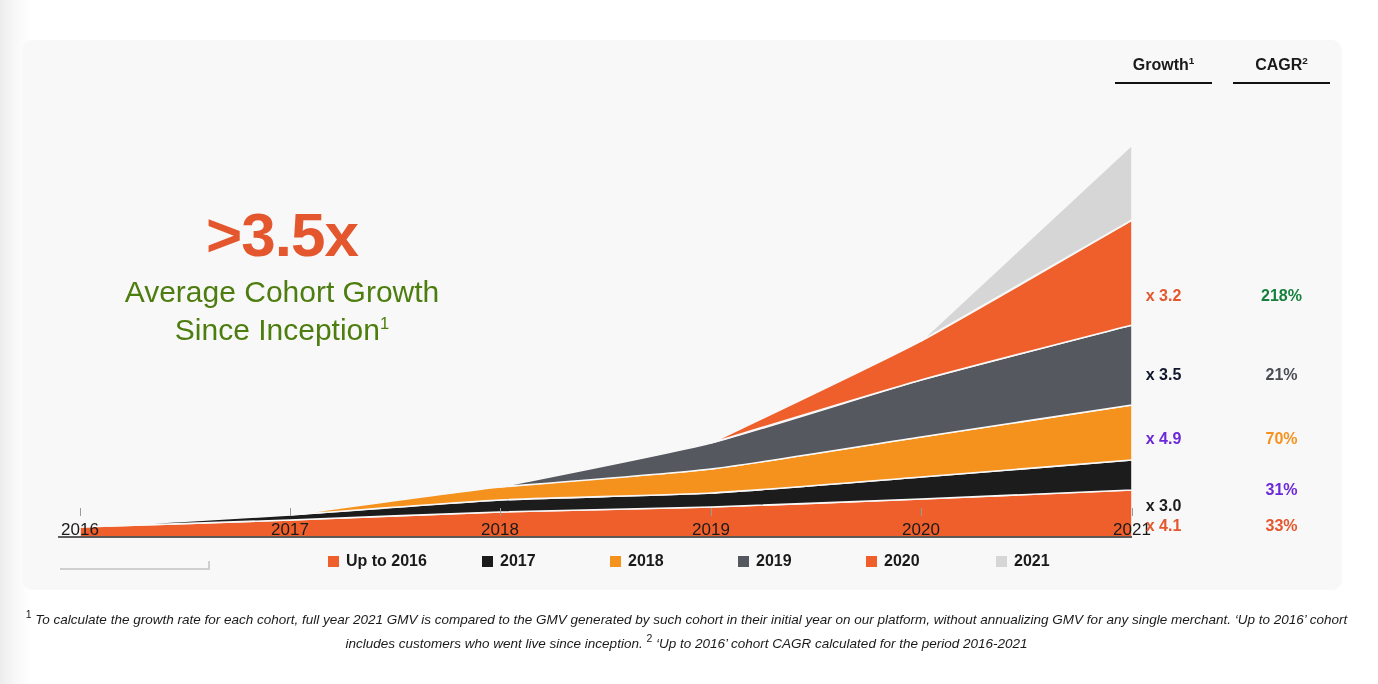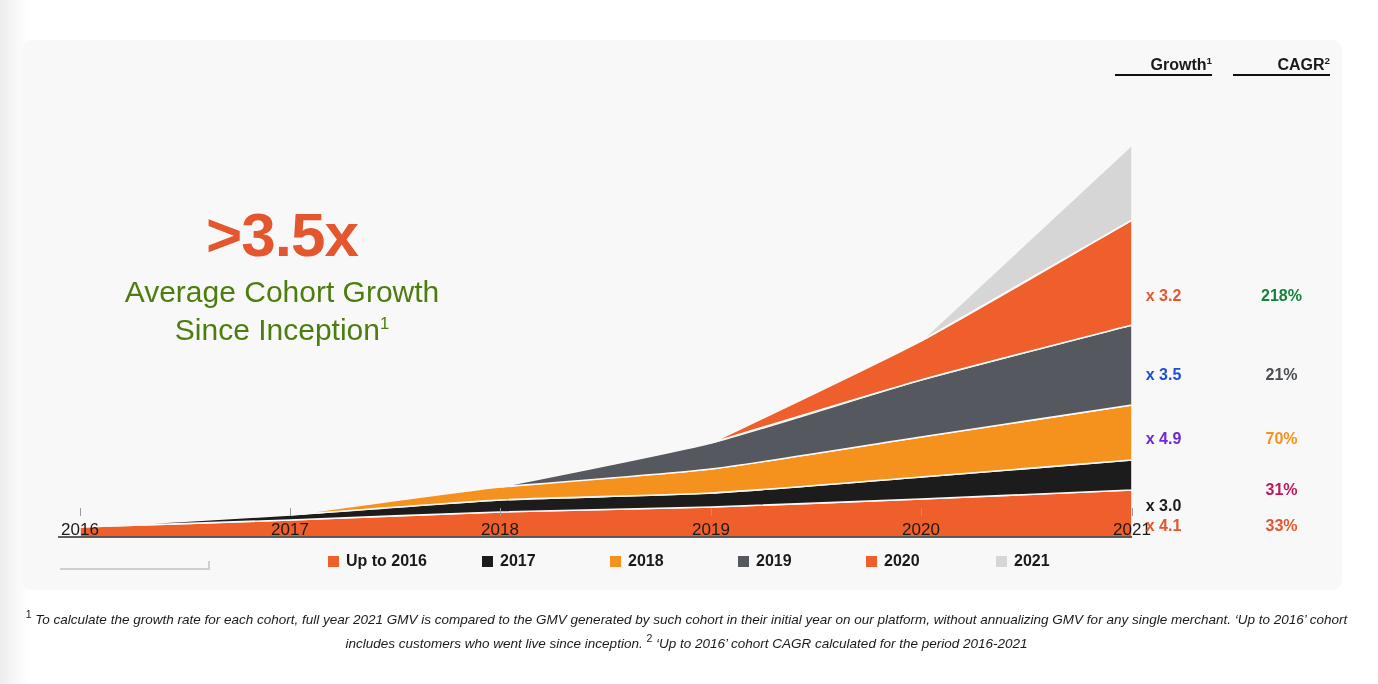--- a/index.html
+++ b/index.html
@@ -133,22 +133,22 @@
     left: 1093px; top: 15px;
     width: 222px; height: 470px;
   }
   .rt-col { position: absolute; top: 0; width: 97px; text-align: center; }
   .rt-col.growth { left: 0; }
   .rt-col.cagr { left: 118px; }
   .rt-head {
     font-size: 16px;
     font-weight: bold;
     color: #1a1a1a;
-    white-space: nowrap;
-    text-align: right;
+    padding-bottom: 8px;
+    white-space: nowrap;
   }
   .rt-head sup { font-size: 0.62em; vertical-align: super; }
   .rt-rule { height: 2px; background: #111111; width: 97px; }
   .rt-cell {
     position: absolute;
     width: 97px;
     text-align: center;
     font-size: 16px;
     font-weight: bold;
     white-space: nowrap;
@@ -249,26 +249,26 @@
         <div class="rt-head"><span>Growth</span><sup>1</sup></div>
         <div class="rt-rule"></div>
       </div>
       <div class="rt-col cagr">
         <div class="rt-head"><span>CAGR</span><sup>2</sup></div>
         <div class="rt-rule"></div>
       </div>
       <div id="rt-cells">
           <div class="rt-cell" style="left: 0px; top: 232px; color: rgb(228, 87, 46);">x 3.2</div>
           <div class="rt-cell" style="left: 118px; top: 232px; color: #15803d;">218%</div>
-          <div class="rt-cell" style="left: 0px; top: 311px; color: #1d4ed8;">x 3.5</div>
+          <div class="rt-cell" style="left: 0px; top: 311px; color: #0f172a;">x 3.5</div>
           <div class="rt-cell" style="left: 118px; top: 311px; color: rgb(74, 77, 82);">21%</div>
           <div class="rt-cell" style="left: 0px; top: 375px; color: #6d28d9;">x 4.9</div>
           <div class="rt-cell" style="left: 118px; top: 375px; color: rgb(245, 146, 30);">70%</div>
           <div class="rt-cell" style="left: 0px; top: 442px; color: rgb(28, 28, 28);">x 3.0</div>
-          <div class="rt-cell" style="left: 118px; top: 426px; color: #be185d; text-align: center;">31%</div>
+          <div class="rt-cell" style="left: 118px; top: 426px; color: #6d28d9; text-align: center;">31%</div>
           <div class="rt-cell" style="left: 0px; top: 462px; color: rgb(228, 87, 46);">x 4.1</div>
           <div class="rt-cell" style="left: 118px; top: 462px; color: rgb(228, 87, 46);">33%</div>
         </div>
     </div>
 
   </div>
 
   <div class="footnote">
     <sup>1</sup><span> To calculate the growth rate for each cohort, full year 2021 GMV is compared to the GMV generated by such cohort in their initial year on our platform, without annualizing GMV for any single merchant. ‘Up to 2016’ cohort includes customers who went live since inception. </span><sup>2</sup><span> ‘Up to 2016’ cohort CAGR calculated for the period 2016-2021</span>
   </div>

